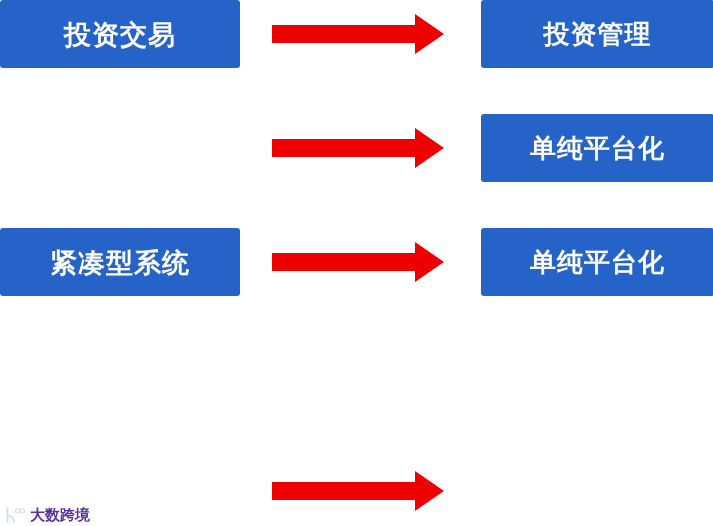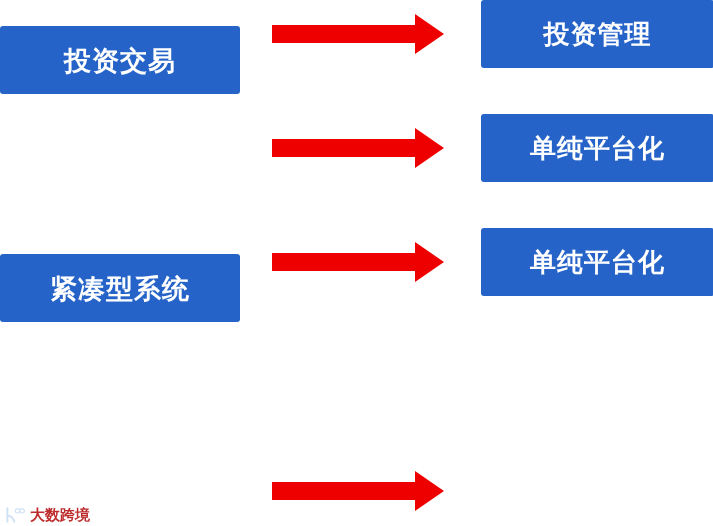--- a/index.html
+++ b/index.html
@@ -33,21 +33,20 @@
     background: #2563c8;
     border-radius: 3px;
     display: flex;
     align-items: center;
     justify-content: center;
     box-sizing: border-box;
   }
   .node-box.left {
     left: 0px;
     width: 240px;
-    margin-top: 26px;
   }
   .node-box.right {
     left: 473px;
     width: 233px;
     margin-left: 8px;
   }
   .node-label {
     color: #ffffff;
     font-size: 27px;
     font-weight: bold;
@@ -80,21 +79,21 @@
     gap: 4px;
     opacity: 0.92;
     pointer-events: none;
   }
   .watermark-mark {
     width: 22px;
     height: 18px;
     display: block;
   }
   .watermark-text {
-    color: #b91c1c;
+    color: #4c1d95;
     font-size: 15px;
     font-weight: bold;
     letter-spacing: 0px;
     line-height: 1;
     white-space: nowrap;
   }
 </style>
 </head>
 <body>
 

